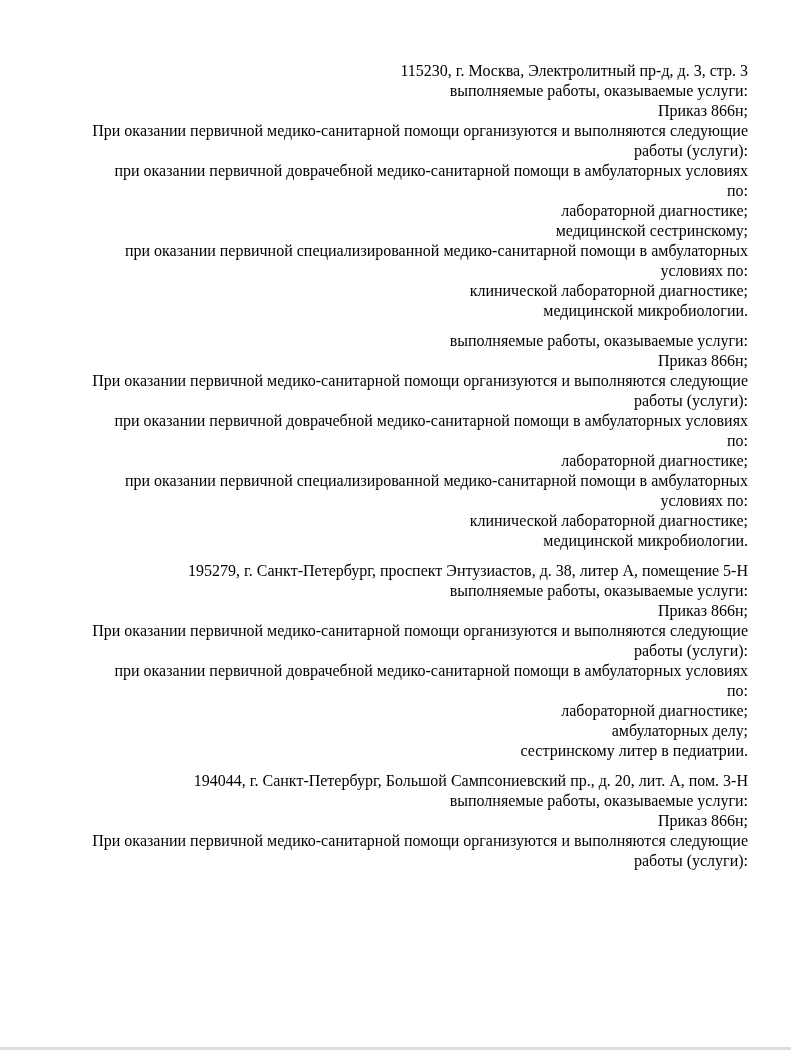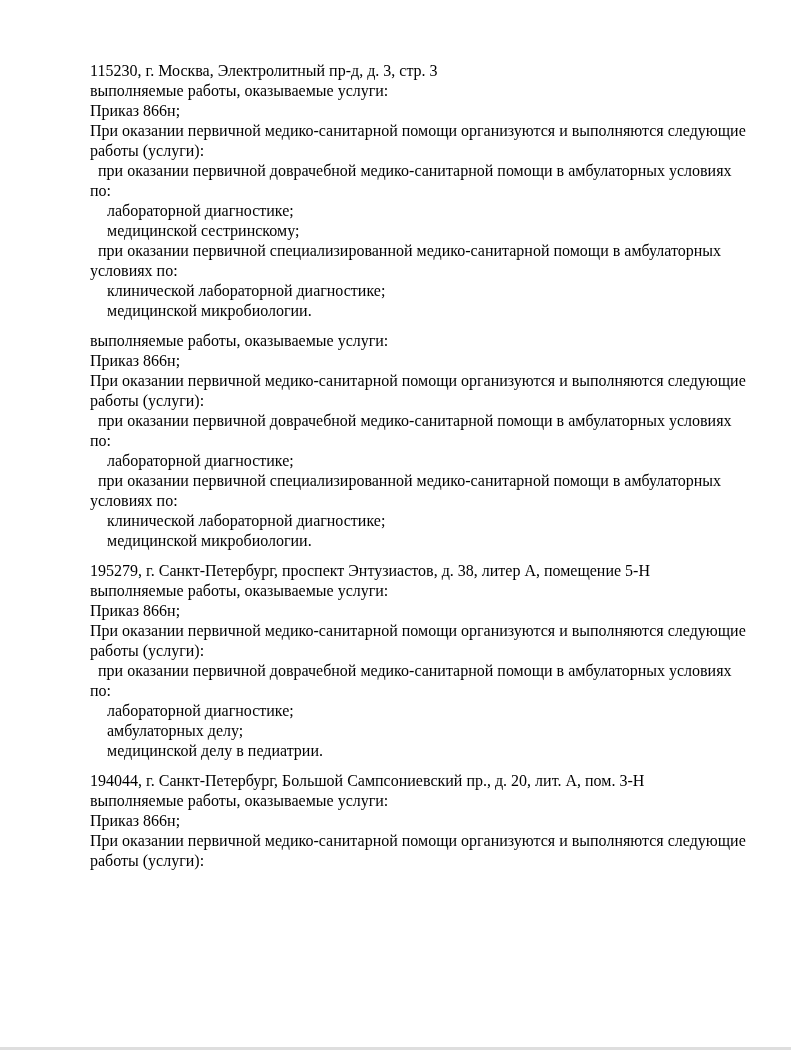--- a/index.html
+++ b/index.html
@@ -14,21 +14,21 @@
     line-height: 20px;
     color: #000000;
   }
   .doc {
     position: absolute;
     top: 61px;
     left: 90px;
     width: 658px;
   }
   .block { margin-bottom: 10px; }
-  .block p { margin: 0; }
+  .block p { margin: 0; text-align: right; }
   
   .hang { text-indent: 8px; }
   
   .item { padding-left: 17px; }
   .hscrollbar {
     position: absolute;
     left: 0;
     top: 1047px;
     width: 791px;
     height: 3px;
@@ -65,21 +65,21 @@
   </div>
 
   <div class="block">
     <p>195279, г. Санкт-Петербург, проспект Энтузиастов, д. 38, литер А, помещение 5-Н</p>
     <p>выполняемые работы, оказываемые услуги:</p>
     <p>Приказ 866н;</p>
     <p>При оказании первичной медико-санитарной помощи организуются и выполняются следующие работы (услуги):</p>
     <p class="hang">при оказании первичной доврачебной медико-санитарной помощи в амбулаторных условиях по:</p>
     <p class="item">лабораторной диагностике;</p>
     <p class="item">амбулаторных делу;</p>
-    <p class="item">медицинской делу в педиатрии.</p>
+    <p class="item">сестринскому литер в педиатрии.</p>
   </div>
 
   <div class="block">
     <p>194044, г. Санкт-Петербург, Большой Сампсониевский пр., д. 20, лит. А, пом. 3-Н</p>
     <p>выполняемые работы, оказываемые услуги:</p>
     <p>Приказ 866н;</p>
     <p>При оказании первичной медико-санитарной помощи организуются и выполняются следующие работы (услуги):</p>
   </div>
 
 </div>

